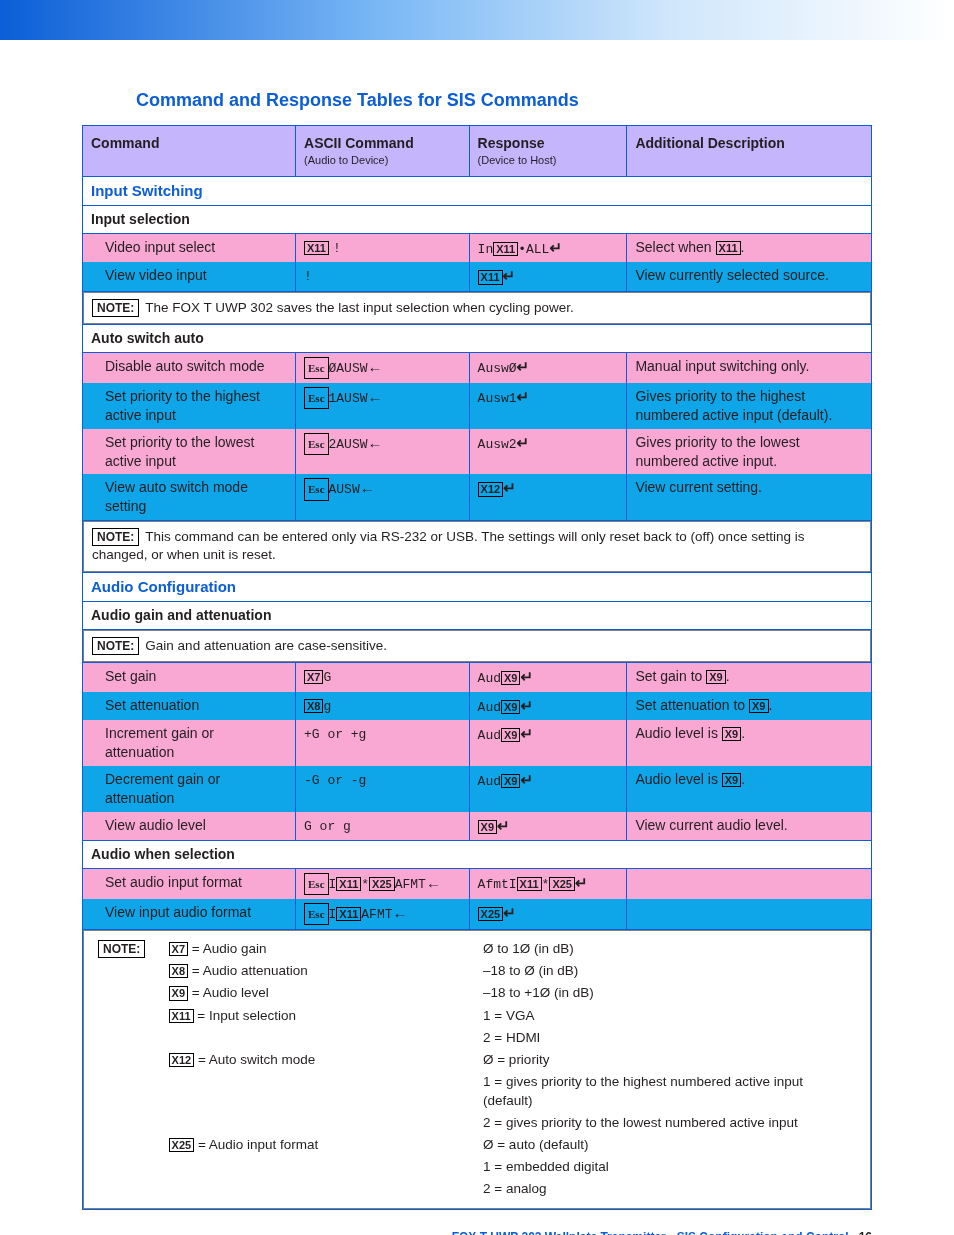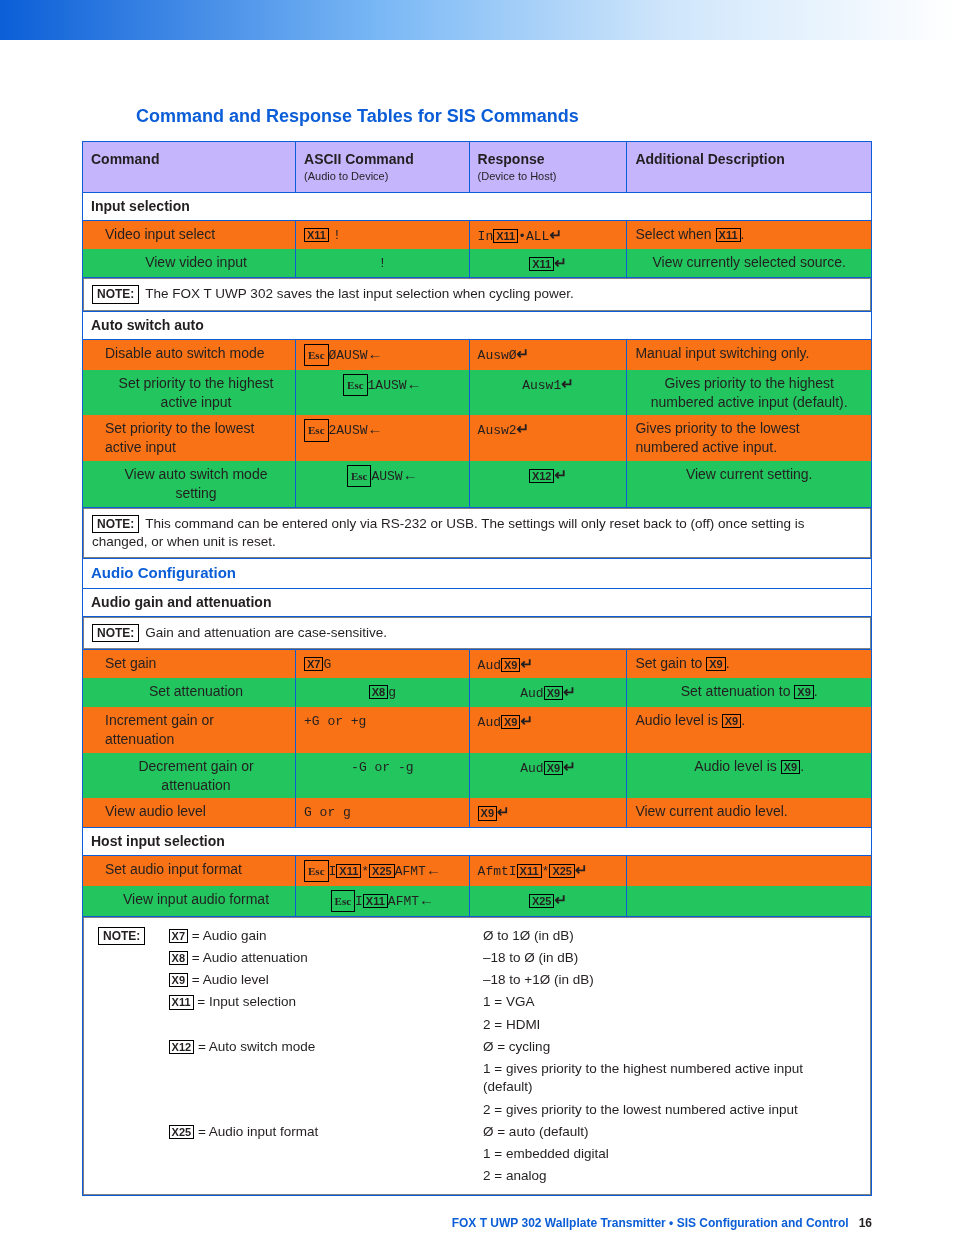--- a/index.html
+++ b/index.html
@@ -16,21 +16,21 @@
   .page {
     width: 870px;
     margin: 0 auto;
     padding: 30px 40px 20px 40px;
     box-sizing: border-box;
   }
   h2.main-title {
     color: #0b5ed7;
     font-size: 18px;
     font-weight: bold;
-    margin: 36px 0 14px 54px;
+    margin: 20px 0 14px 54px;
   }
   .tbl {
     border: 1px solid #0b5ed7;
     border-collapse: collapse;
     width: 100%;
   }
   .tbl td, .tbl th {
     border: 1px solid #0b5ed7;
     padding: 4px 8px;
     vertical-align: top;
@@ -56,22 +56,22 @@
   .subsect {
     font-weight: bold;
     font-size: 14px;
   }
   .cmdrow td {
     border-left: 1px solid #0b5ed7;
     border-right: 1px solid #0b5ed7;
     border-top: none;
     border-bottom: none;
   }
-  .cmdrow.even td { background: #f97316; }
-  .cmdrow.odd td { background: #22c55e; text-align: center; }
+  .cmdrow.even td { background: #f9a8d4; }
+  .cmdrow.odd td { background: #0ea5e9; }
   .cmdrow td:first-child { padding-left: 22px; }
   .noteblock {
     border: 1px solid #808080;
     background: #fff;
     padding: 6px 8px;
     margin: 2px 0;
     font-size: 13.5px;
   }
   .notebox {
     display: inline-block;
@@ -135,20 +135,23 @@
 
     <tbody>
         <tr class="hdr">
       <th>Command</th>
       <th><span>ASCII Command</span><span class="sub">(Audio to Device)</span></th>
       <th><span>Response</span><span class="sub">(Device to Host)</span></th>
       <th>Additional Description</th>
     </tr>
 
     <tr>
+          <td colspan="4"><span class="sect">Input Switching</span></td>
+        </tr>
+    <tr>
           <td colspan="4"><span class="subsect">Input selection</span></td>
         </tr>
 
     <tr class="cmdrow even">
       <td>Video input select</td>
       <td><span class="xbox">X11</span> <span class="mono">!</span></td>
       <td><span class="mono">In</span><span class="xbox">X11</span><span class="mono dot"></span><span class="mono">ALL</span><span class="ret"></span></td>
       <td><span>Select when </span><span class="xbox">X11</span><span>.</span></td>
     </tr>
     <tr class="cmdrow odd">
@@ -237,21 +240,21 @@
       <td><span>Audio level is </span><span class="xbox">X9</span><span>.</span></td>
     </tr>
     <tr class="cmdrow even">
       <td>View audio level</td>
       <td><span class="mono">G or g</span></td>
       <td><span class="xbox">X9</span><span class="ret"></span></td>
       <td>View current audio level.</td>
     </tr>
 
     <tr>
-          <td colspan="4"><span class="subsect">Host input selection</span></td>
+          <td colspan="4"><span class="subsect">Audio when selection</span></td>
         </tr>
 
     <tr class="cmdrow even">
       <td>Set audio input format</td>
       <td><span class="escbox">Esc</span><span class="mono">I</span><span class="xbox">X11</span><span class="mono">*</span><span class="xbox">X25</span><span class="mono">AFMT</span><span class="larr"></span></td>
       <td><span class="mono">AfmtI</span><span class="xbox">X11</span><span class="mono">*</span><span class="xbox">X25</span><span class="ret"></span></td>
       <td></td>
     </tr>
     <tr class="cmdrow odd">
       <td>View input audio format</td>
@@ -291,21 +294,21 @@
                     <td>1 = VGA</td>
                   </tr>
           <tr>
                     <td></td>
                     <td></td>
                     <td>2 = HDMI</td>
                   </tr>
           <tr>
                     <td></td>
                     <td><span class="xbox">X12</span><span> = Auto switch mode</span></td>
-                    <td>Ø = cycling</td>
+                    <td>Ø = priority</td>
                   </tr>
           <tr>
                     <td></td>
                     <td></td>
                     <td>1 = gives priority to the highest numbered active input (default)</td>
                   </tr>
           <tr>
                     <td></td>
                     <td></td>
                     <td>2 = gives priority to the lowest numbered active input</td>

